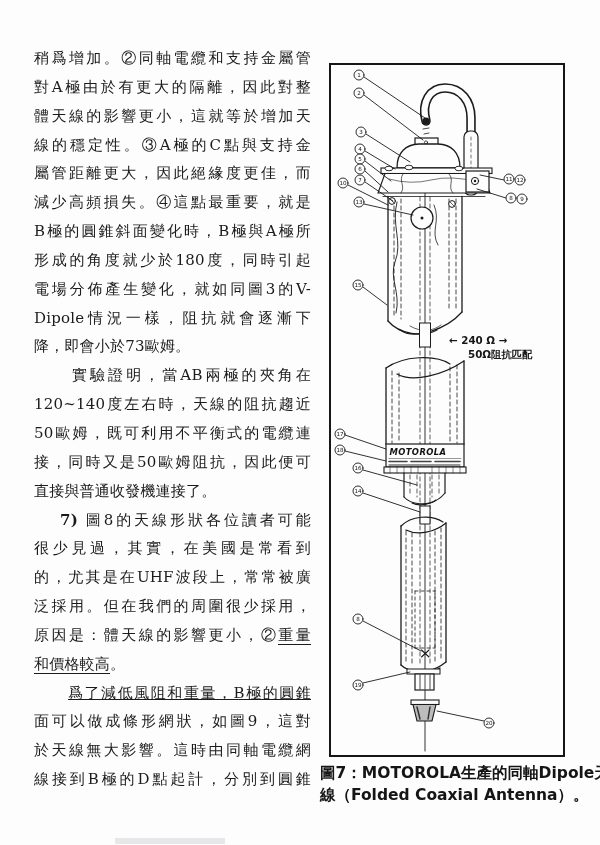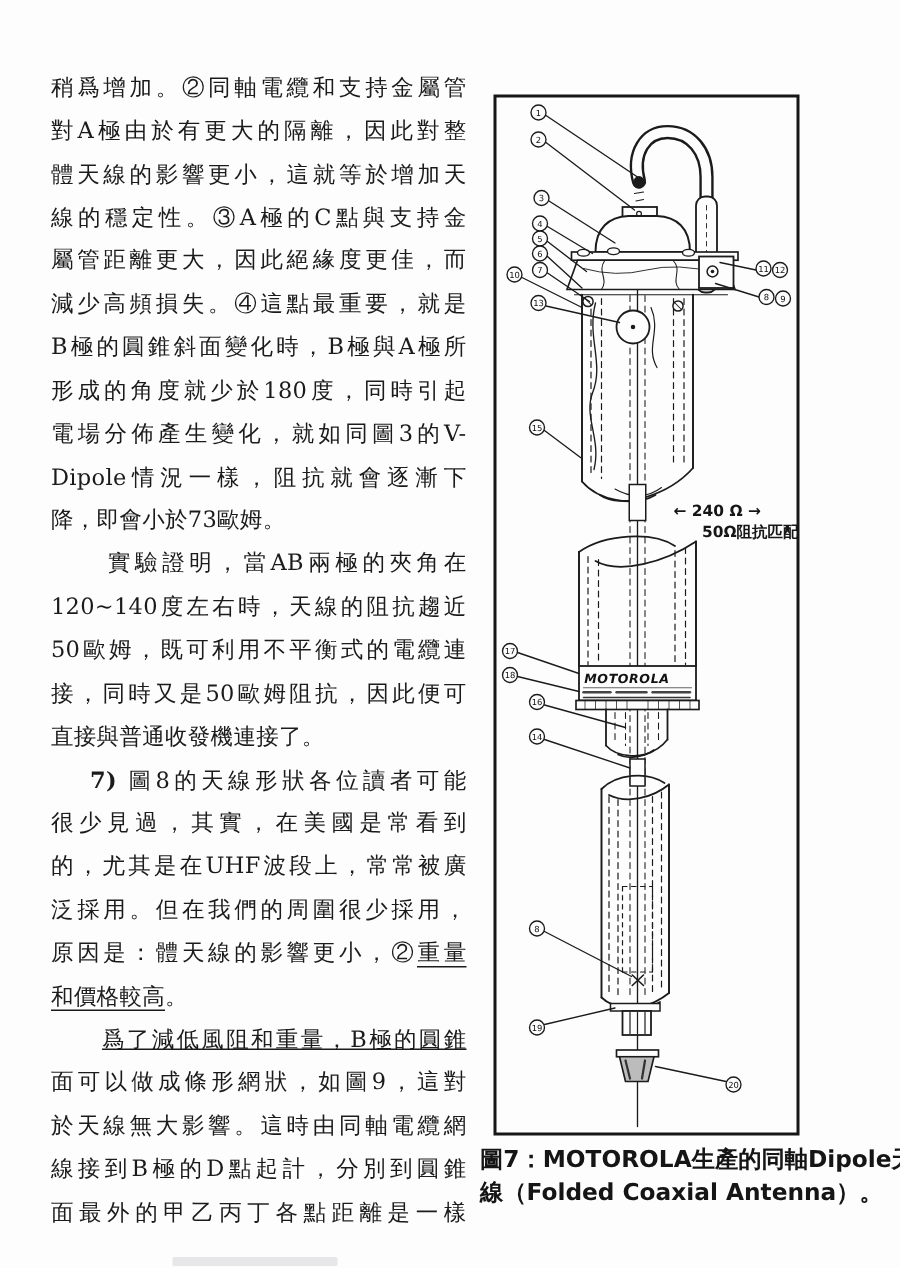--- a/index.html
+++ b/index.html
@@ -22,21 +22,21 @@
     letter-spacing:0.2px;
   }
   .ln.end{text-align-last:left;}
   .ind38{padding-left:38px;}
   .ind26{padding-left:26px;}
   .ind34{padding-left:34px;text-decoration:underline;}
   .b{font-weight:bold;}
   .u{border-bottom:1.3px solid #1b1b1b;}
   
   .figbox{
-    position:absolute;left:329px;top:63px;width:204px;height:694px;
+    position:absolute;left:329px;top:63px;width:236px;height:694px;
     border:2px solid #161616;box-sizing:border-box;background:#fdfdfd;
   }
   .figbox svg{display:block;overflow:visible;}
   .caption{
     position:absolute;left:320px;width:272px;
     font-family:"DejaVu Sans","Liberation Sans",sans-serif;
     font-weight:bold;font-size:15.5px;line-height:21.5px;color:#151515;
     white-space:nowrap;
   }
   .cap1{top:763px;}
@@ -77,21 +77,20 @@
   <div class="ln">很少見過，其實，在美國是常看到</div>
   <div class="ln">的，尤其是在UHF波段上，常常被廣</div>
   <div class="ln">泛採用。但在我們的周圍很少採用，</div>
   <div class="ln"><span>原因是：體天線的影響更小，②</span><span class="u">重量</span></div>
   <div class="ln end"><span class="u">和價格較高</span><span>。</span></div>
 
   <div class="ln ind34">爲了減低風阻和重量，B極的圓錐</div>
   <div class="ln">面可以做成條形網狀，如圖9，這對</div>
   <div class="ln">於天線無大影響。這時由同軸電纜網</div>
   <div class="ln">線接到B極的D點起計，分別到圓錐</div>
-  <div class="ln">面最外的甲乙丙丁各點距離是一樣</div>
 </div>
 
 <div class="figbox">
 <svg width="200" height="690" viewBox="0 0 200 690" stroke="#1b1b1b" fill="none" stroke-linecap="round">
 
   <g>
     <line x1="94" y1="80" x2="94" y2="686" stroke-width="0.9"></line>
     <line x1="89" y1="132" x2="89" y2="600" stroke-width="0.7" stroke-dasharray="4 3"></line>
     <line x1="99" y1="132" x2="99" y2="600" stroke-width="0.7" stroke-dasharray="4 3"></line>
   </g>

